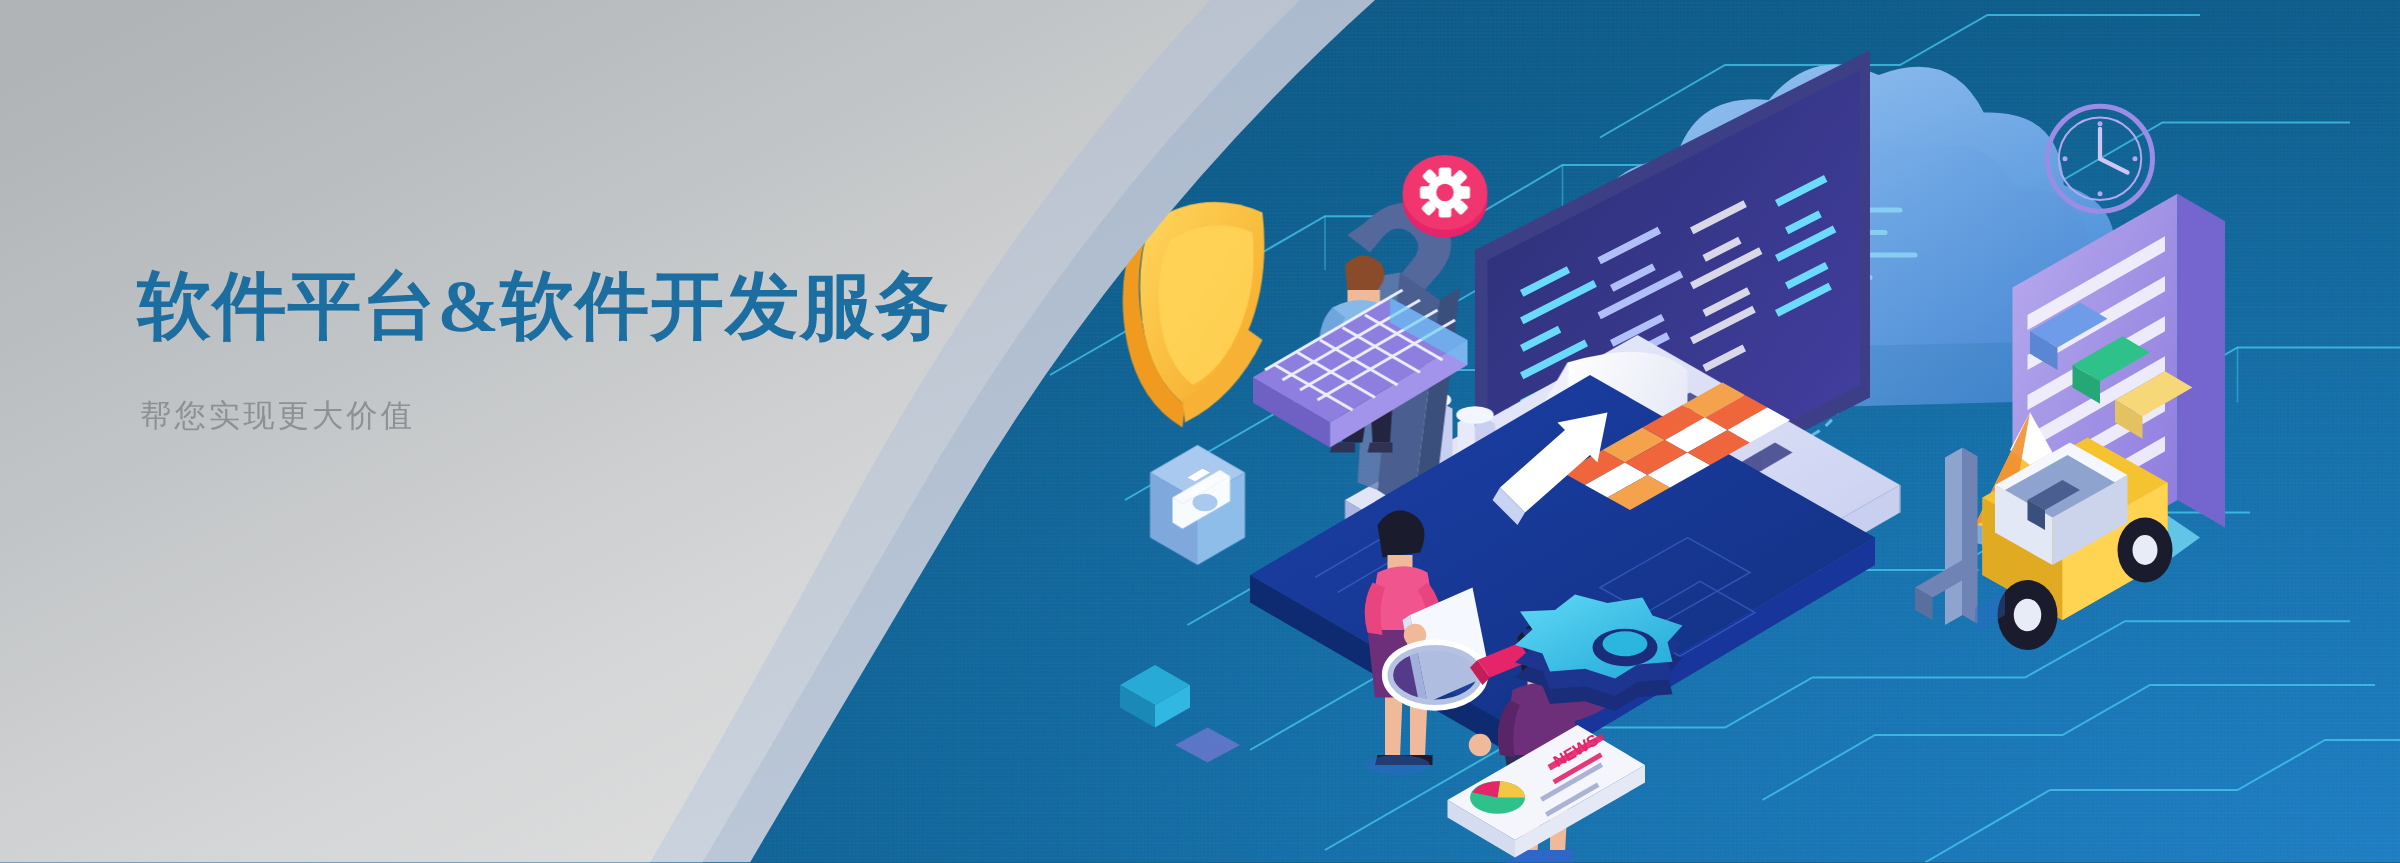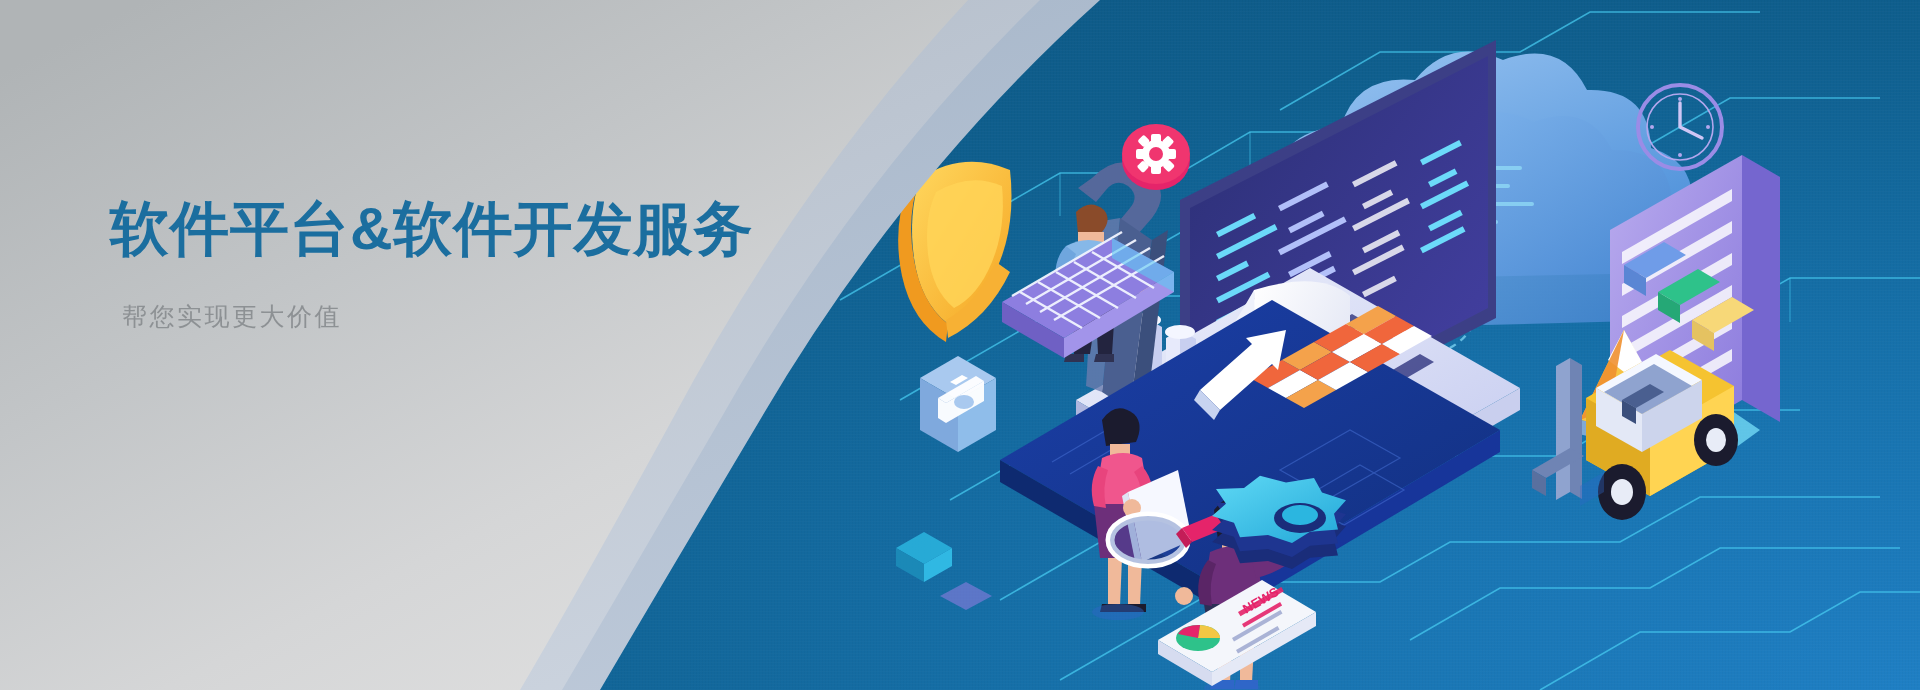--- a/index.html
+++ b/index.html
@@ -20,26 +20,26 @@
       repeating-linear-gradient(0deg, rgba(255,255,255,.055) 0 1px, rgba(0,0,0,0) 1px 3px),
       repeating-linear-gradient(90deg, rgba(0,0,0,.055) 0 1px, rgba(0,0,0,0) 1px 3px);}
 
   
   .circuit{position:absolute;inset:0;}
 
   
   .grey-panel{position:absolute;left:0;top:0;width:1100px;height:690px;}
 
   
-  .copy{position:absolute;left:110px;top:196px;width:760px;}
+  .copy{position:absolute;left:110px;top:212px;width:760px;font-family:Liberation Serif, serif;}
   .headline{
     font-size:59px;line-height:1.12;font-weight:700;color:#1b6e9f;
     letter-spacing:1px;margin:0;white-space:nowrap;}
   .subline{
-    margin:38px 0 0 12px;font-size:25px;font-weight:400;color:#8d9194;
+    margin:38px 0 0 2px;font-size:25px;font-weight:400;color:#8d9194;
     letter-spacing:2.5px;}
 
   
   .illus{position:absolute;left:880px;top:0;width:1040px;height:690px;}
 </style>
 </head>
 <body>
 
 <div class="banner">
 

